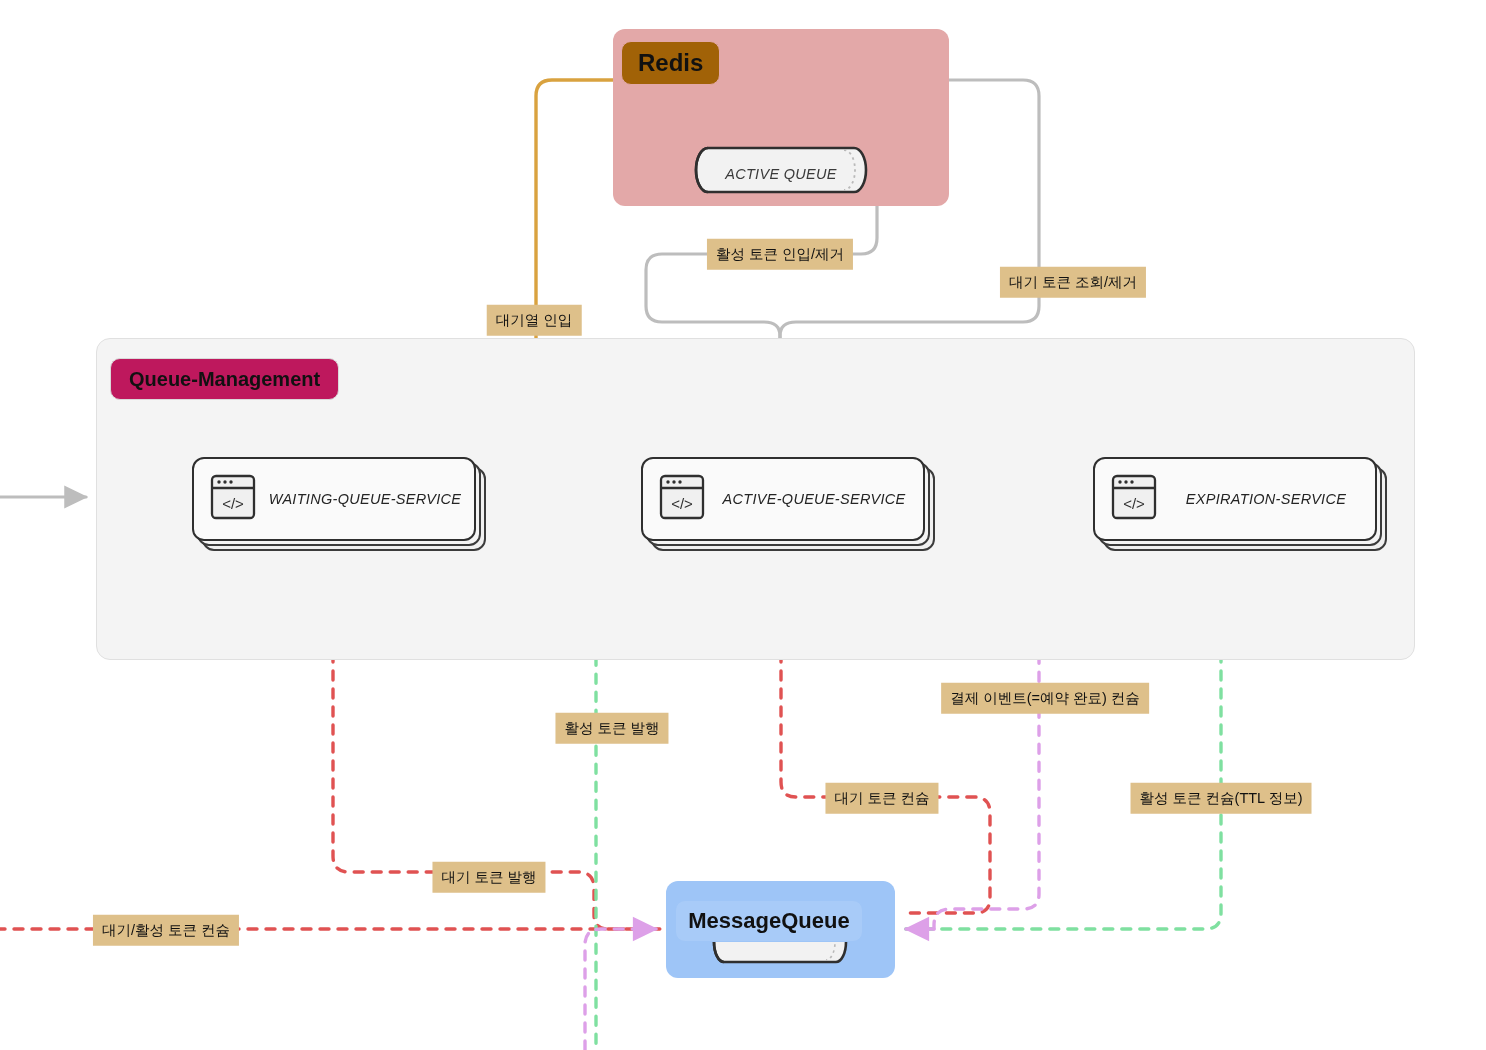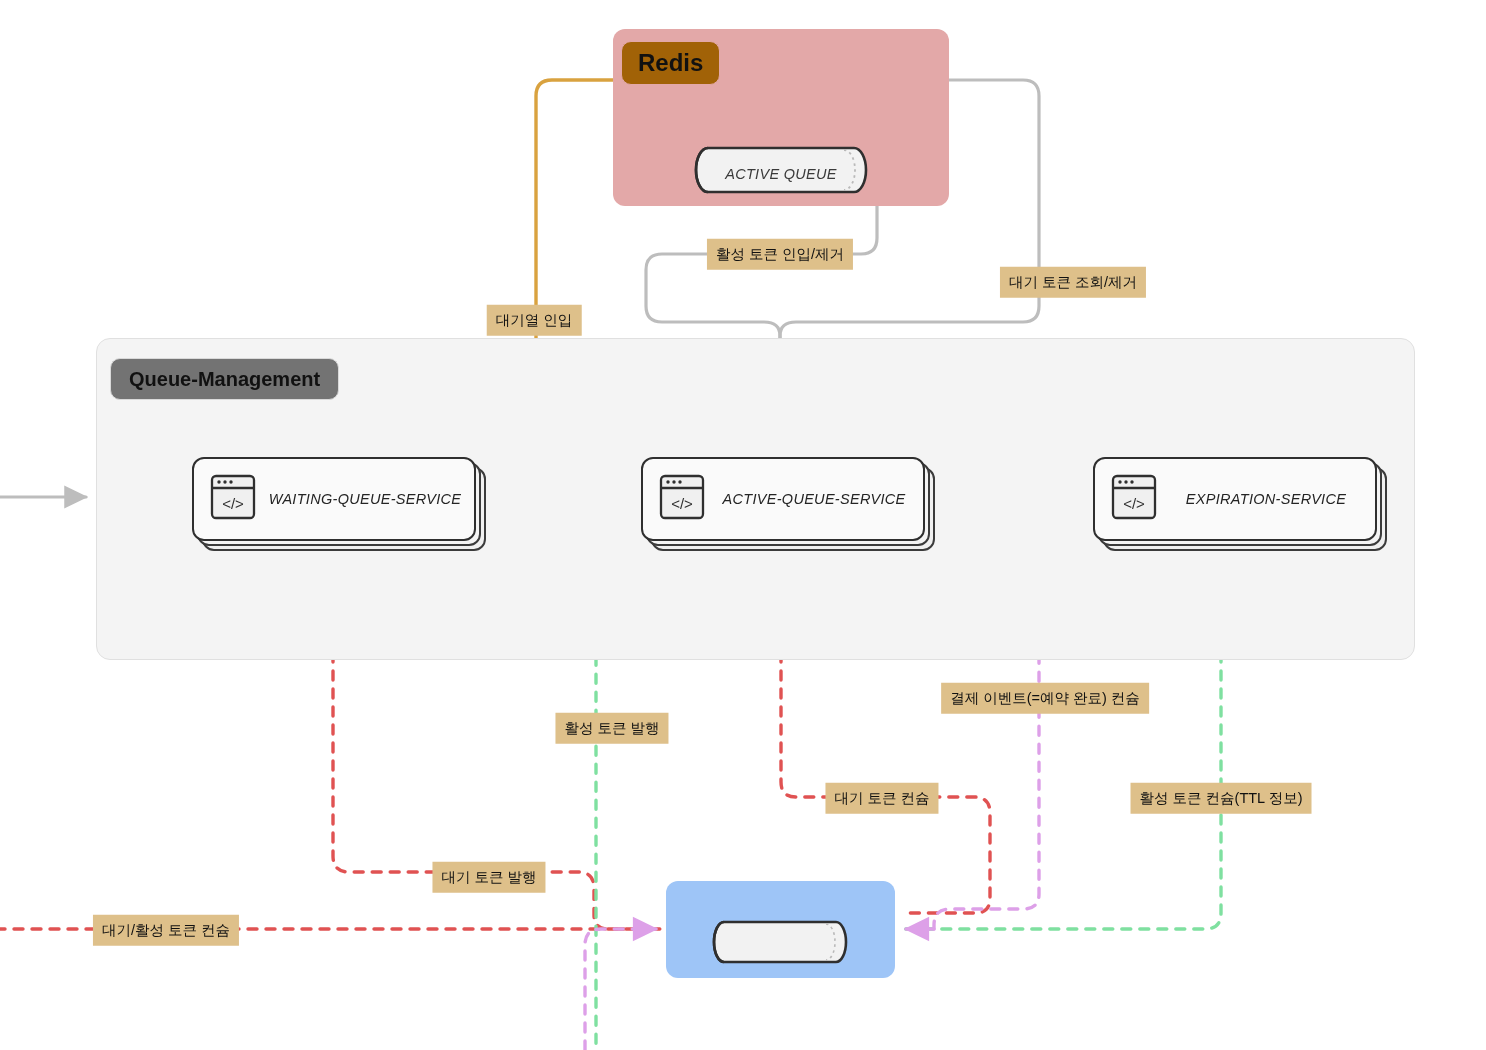--- a/index.html
+++ b/index.html
@@ -10,21 +10,21 @@
   #stage{position:absolute;left:0;top:0;width:1486px;height:1050px;}
   svg.layer{position:absolute;left:0;top:0;width:1486px;height:1050px;overflow:visible;}
   svg.edges{z-index:1;}
 
   
   .redis-group{
     position:absolute;left:613px;top:29px;width:336px;height:177px;
     background:#e3a8a8;border-radius:12px;z-index:2;
   }
   .grp-badge{
-    position:absolute;background:#737373;border:1px solid #d9d9d9;
+    position:absolute;background:#be185d;border:1px solid #d9d9d9;
     border-radius:10px;font-weight:bold;color:#111;
     display:flex;align-items:center;justify-content:center;
     white-space:nowrap;z-index:6;
   }
   .redis-badge{left:621px;top:41px;height:42px;padding:0 16px;font-size:24px;background:#a16207;border-color:#e3a8a8;}
 
   
   .cyl{position:absolute;z-index:3;}
   .cyl .cyl-label{
     position:absolute;left:0;top:0;width:100%;height:100%;
@@ -194,20 +194,21 @@
   </div>
 
   <div class="mq-group"></div>
   <div class="mq-cyl">
     <svg width="136" height="44" viewBox="0 0 136 44">
       <path d="M12,2 H124 A10,20 0 0 1 124,42 H12 A10,20 0 0 1 12,2 Z" fill="#f2f2f2" stroke="#2f2f2f" stroke-width="2.6"></path>
       <path d="M12,2 A10,20 0 0 0 12,42" fill="none" stroke="#2f2f2f" stroke-width="2.6"></path>
       <path d="M114,4 A9,18 0 0 1 114,40" fill="none" stroke="#b9b9b9" stroke-width="1.6" stroke-dasharray="2.5 3.5"></path>
     </svg>
   </div>
+  <div class="grp-badge mq-badge">MessageQueue</div>
 
   <div class="elabel" style="left:780px;top:254px;">활성 토큰 인입/제거</div>
 
   <div class="elabel" style="left:1039px;top:282px;margin-left:34px;">대기 토큰 조회/제거</div>
 
   <div class="elabel" style="left:534px;top:320px;">대기열 인입</div>
 
   <div class="elabel" style="left:612px;top:728px;">활성 토큰 발행</div>
 
   <div class="elabel" style="left:1045px;top:698px;">결제 이벤트(=예약 완료) 컨슘</div>

